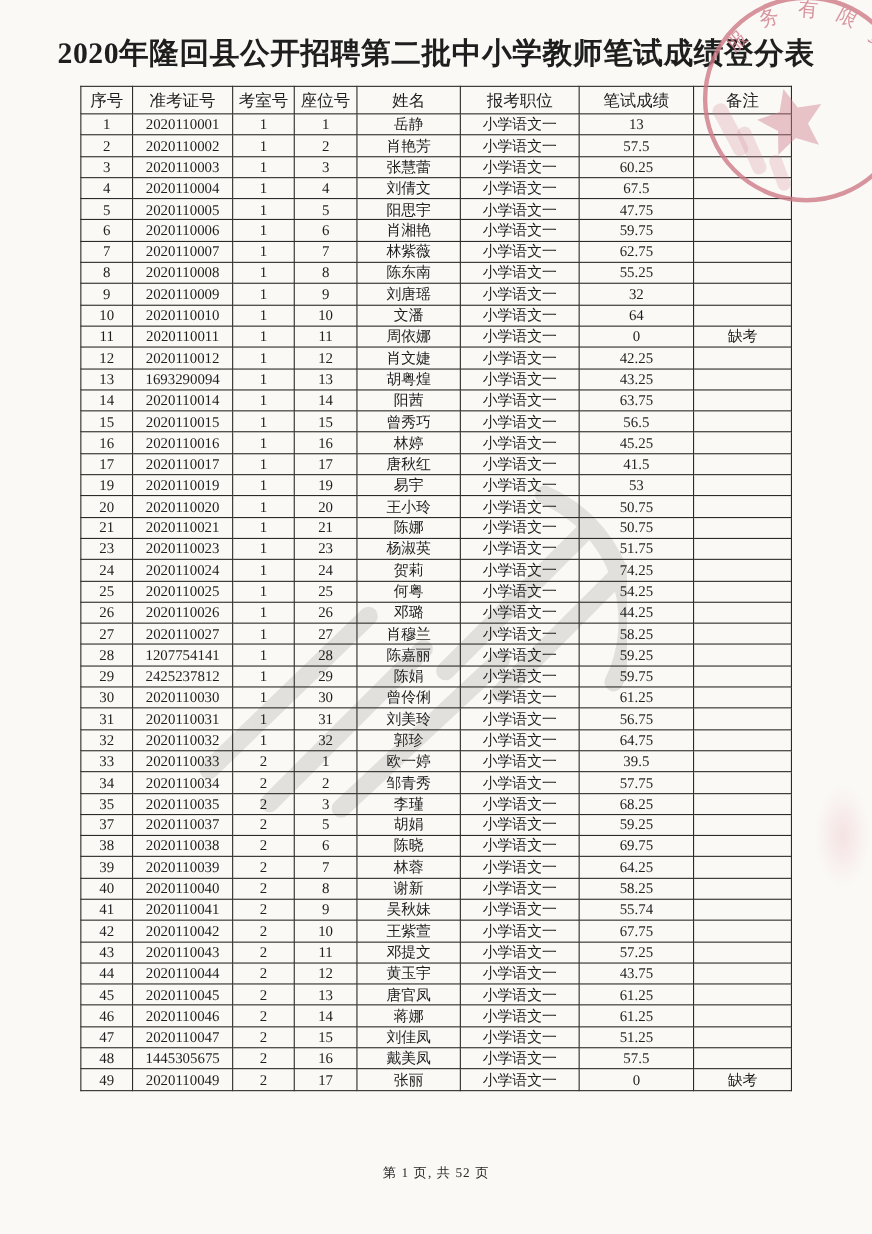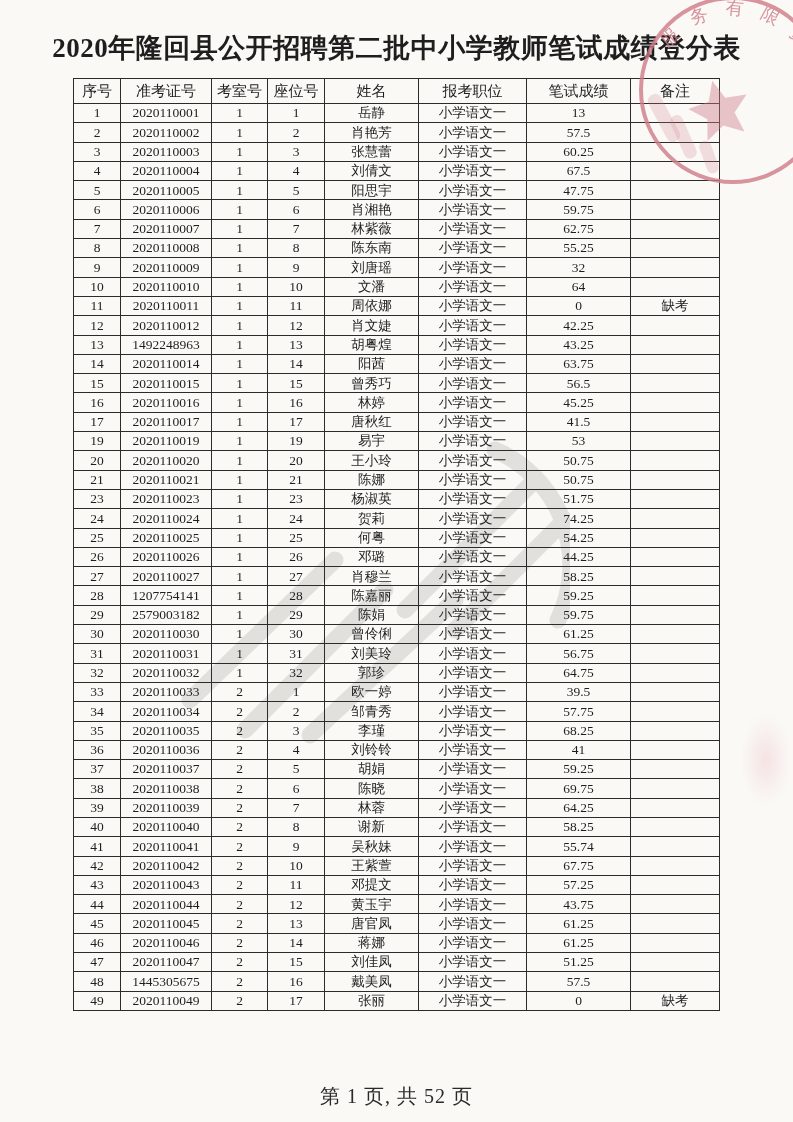--- a/index.html
+++ b/index.html
@@ -42,23 +42,23 @@
     font-size:15px;
     font-weight:normal;
   }
   table.score td{
     height:18.3px;
     font-size:13.5px;
     line-height:1;
   }
   .footer{
     position:absolute;z-index:2;
-    left:0;right:0;top:1083px;
+    left:0;right:0;top:1058px;
     text-align:center;
-    font-size:20px;
+    font-size:12px;
     letter-spacing:1px;
     color:#2a2a2a;
   }
   .stamp{
     position:absolute;z-index:3;
     top:-18px;right:-58px;
     width:236px;height:236px;
     opacity:0.8;
     pointer-events:none;
   }
@@ -253,21 +253,21 @@
           <td>2020110012</td>
           <td>1</td>
           <td>12</td>
           <td>肖文婕</td>
           <td>小学语文一</td>
           <td>42.25</td>
           <td></td>
         </tr>
         <tr>
           <td>13</td>
-          <td>1492248963</td>
+          <td>1693290094</td>
           <td>1</td>
           <td>13</td>
           <td>胡粤煌</td>
           <td>小学语文一</td>
           <td>43.25</td>
           <td></td>
         </tr>
         <tr>
           <td>14</td>
           <td>2020110014</td>
@@ -393,21 +393,21 @@
           <td>1207754141</td>
           <td>1</td>
           <td>28</td>
           <td>陈嘉丽</td>
           <td>小学语文一</td>
           <td>59.25</td>
           <td></td>
         </tr>
         <tr>
           <td>29</td>
-          <td>2579003182</td>
+          <td>2425237812</td>
           <td>1</td>
           <td>29</td>
           <td>陈娟</td>
           <td>小学语文一</td>
           <td>59.75</td>
           <td></td>
         </tr>
         <tr>
           <td>30</td>
           <td>2020110030</td>
@@ -462,30 +462,20 @@
           <td>35</td>
           <td>2020110035</td>
           <td>2</td>
           <td>3</td>
           <td>李瑾</td>
           <td>小学语文一</td>
           <td>68.25</td>
           <td></td>
         </tr>
         <tr>
-          <td>36</td>
-          <td>2020110036</td>
-          <td>2</td>
-          <td>4</td>
-          <td>刘铃铃</td>
-          <td>小学语文一</td>
-          <td>41</td>
-          <td></td>
-        </tr>
-        <tr>
           <td>37</td>
           <td>2020110037</td>
           <td>2</td>
           <td>5</td>
           <td>胡娟</td>
           <td>小学语文一</td>
           <td>59.25</td>
           <td></td>
         </tr>
         <tr>

